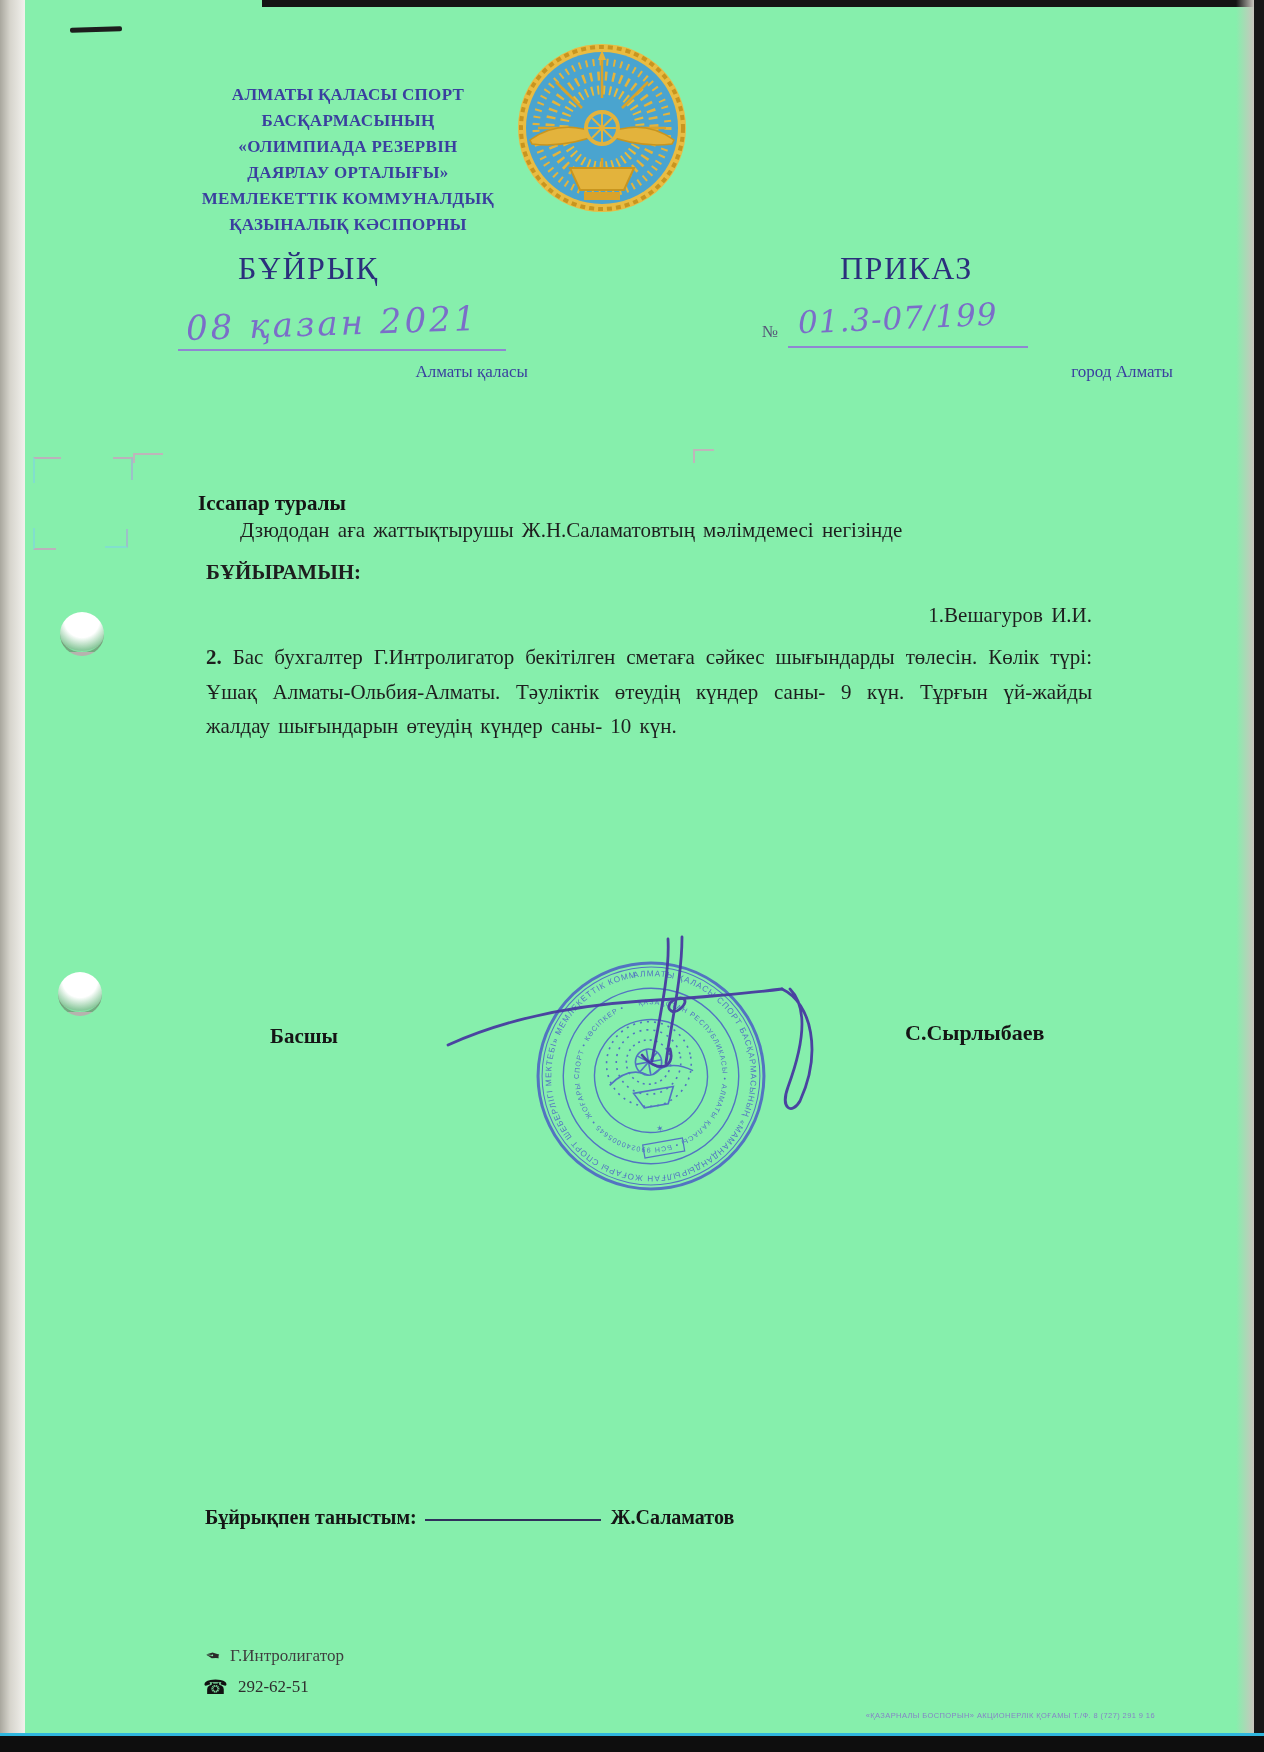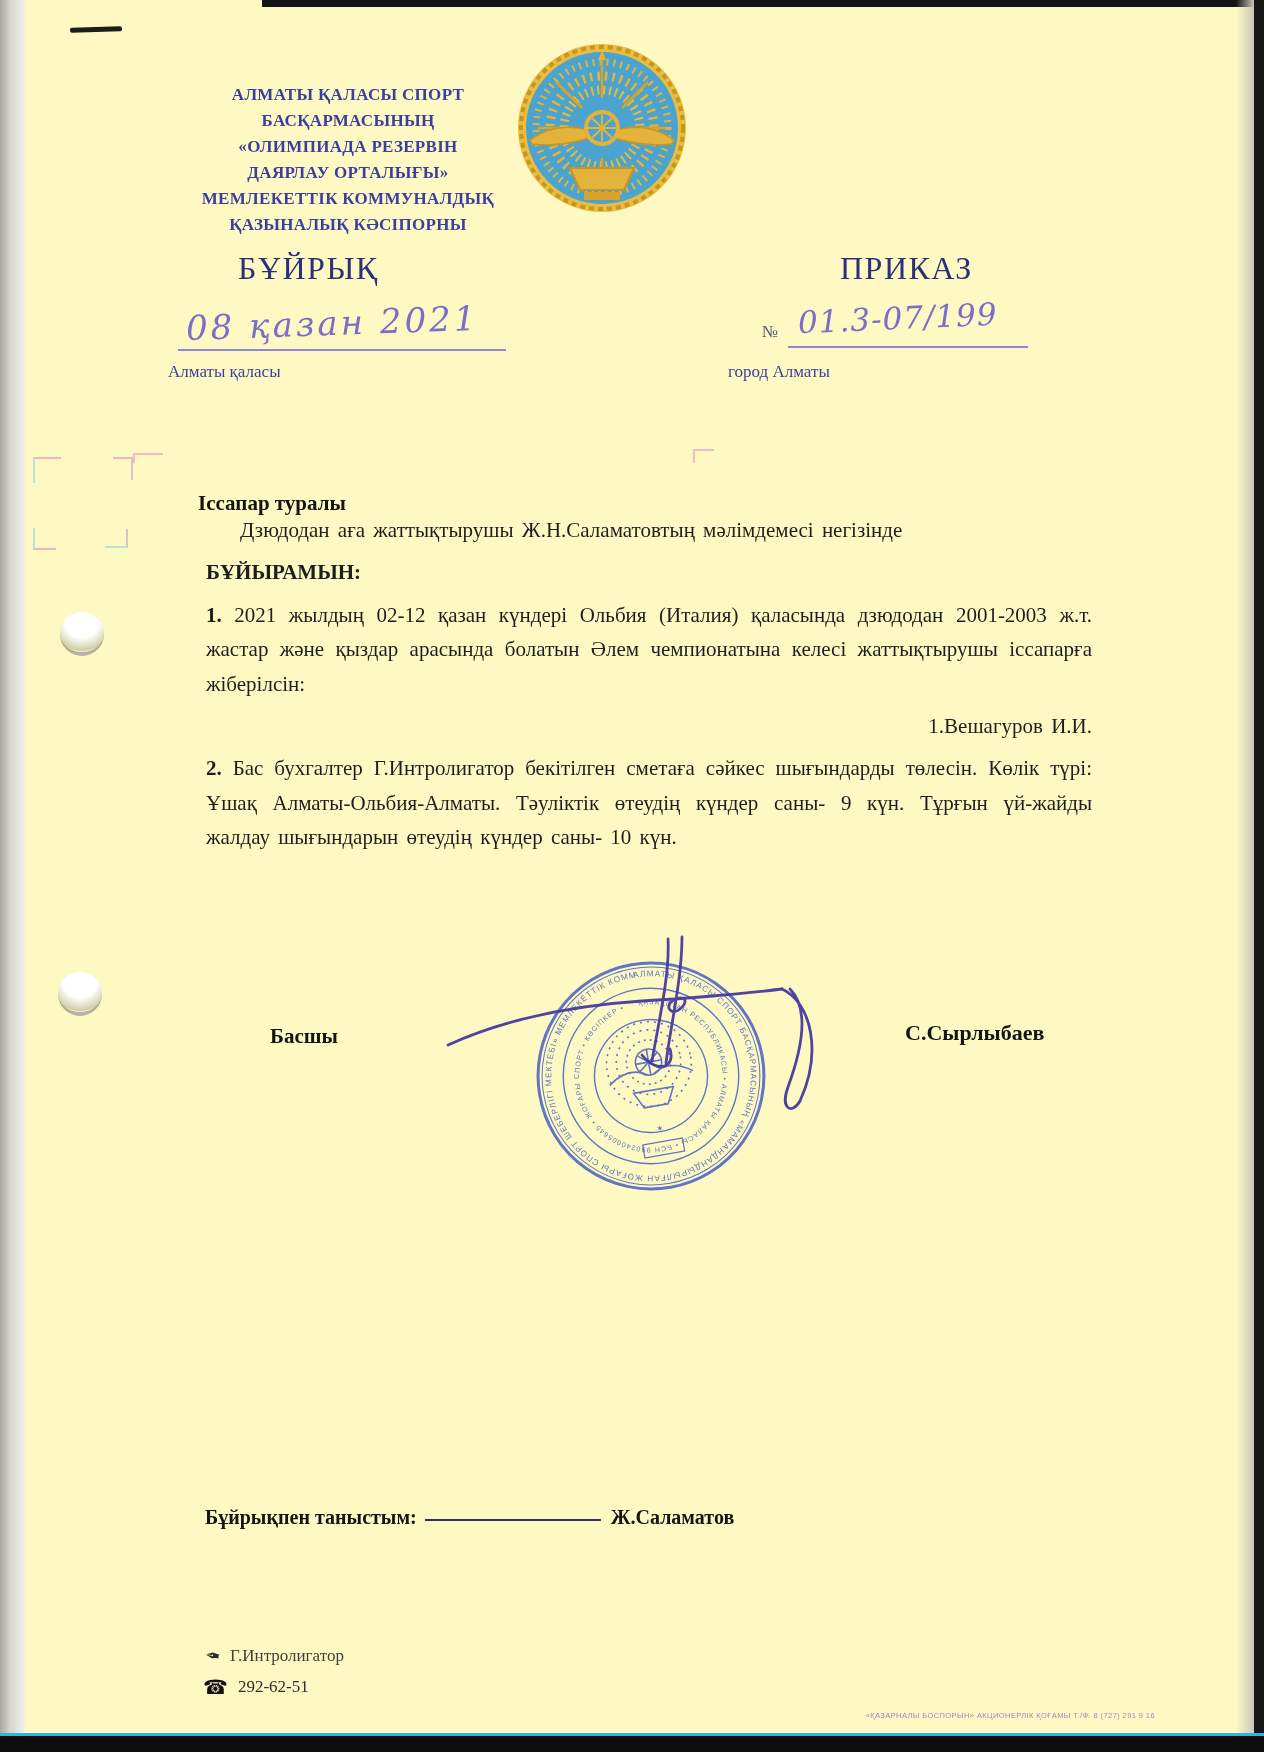--- a/index.html
+++ b/index.html
@@ -1,16 +1,16 @@
 <!DOCTYPE html>
 <html><head>
 <meta charset="utf-8">
 <style>
   html,body{margin:0;padding:0;background:#202020;}
-  .canvas{position:relative;width:1264px;height:1752px;background:#fef9c3;overflow:hidden;
+  .canvas{position:relative;width:1264px;height:1752px;background:#86efac;overflow:hidden;
           font-family:"Liberation Serif",serif;}
   .abs{position:absolute;}
 
   
   .strip-left{left:0;top:0;width:25px;height:1752px;background:linear-gradient(90deg,#a9a79e,#d6d4cc 40%,#f2f1ed);}
   .band-top{left:262px;top:0;width:1002px;height:7px;background:#141414;}
   .edge-right{left:1236px;top:0;width:18px;height:1752px;background:linear-gradient(90deg,rgba(0,0,0,0),#c9c6be);}
   .band-right{left:1254px;top:0;width:10px;height:1752px;background:#171717;}
   .line-cyan{left:0;top:1733px;width:1264px;height:3px;background:#2fb6de;}
   .band-bottom{left:0;top:1736px;width:1264px;height:16px;background:#0e0e0e;}
@@ -40,21 +40,21 @@
   .t-ru{left:840px;top:250px;width:230px;}
 
   .hand{font-family:"DejaVu Serif",serif;font-style:italic;color:#7b6dc9;}
   .hw-date{left:186px;top:303px;font-size:34px;letter-spacing:3px;transform:rotate(-2deg);}
   .hw-no{left:798px;top:300px;font-size:31px;letter-spacing:1px;transform:rotate(-2.5deg);}
   .uline{border-top:2px solid #9086d2;height:0;}
   .ul-date{left:178px;top:349px;width:328px;}
   .ul-no{left:788px;top:346px;width:240px;}
   .no-label{left:762px;top:322px;font-size:17px;color:#565678;}
 
-  .place{font-size:17px;color:#3a3f9f;text-align:left;}
+  .place{font-size:17px;color:#3a3f9f;text-align:right;}
   .place-kk{left:168px;top:362px;width:360px;}
   .place-ru{left:728px;top:362px;width:445px;}
 
   
   .subject{left:198px;top:459px;font-size:21px;font-weight:bold;color:#141414;margin-top:32px;}
   .body{left:198px;top:505px;width:902px;font-size:21px;line-height:34.4px;color:#1e1e1e;
         text-align:justify;word-spacing:3px;}
   .body p{margin:8px;}
   .indent{text-indent:34px;}
   .bold{font-weight:bold;}
@@ -145,21 +145,20 @@
   <div class="abs uline ul-no"></div>
 
   <div class="abs place place-kk">Алматы қаласы</div>
   <div class="abs place place-ru">город Алматы</div>
 
   <div class="abs subject">Іссапар туралы</div>
 
   <div class="abs body">
     <p class="indent">Дзюдодан аға жаттықтырушы Ж.Н.Саламатовтың мәлімдемесі негізінде</p>
     <p class="bold">БҰЙЫРАМЫН:</p>
-    <p><span class="bold">1.</span> <span>2021 жылдың 02-12 қазан күндері Ольбия (Италия) қаласында дзюдодан 2001-2003 ж.т. жастар және қыздар арасында болатын Әлем чемпионатына келесі жаттықтырушы іссапарға жіберілсін:</span></p>
     <p class="list-row"><span class="num">1.</span><span>Вешагуров И.И.</span></p>
     <p><span class="bold">2.</span> <span>Бас бухгалтер Г.Интролигатор бекітілген сметаға сәйкес шығындарды төлесін. Көлік түрі: Ұшақ Алматы-Ольбия-Алматы. Тәуліктік өтеудің күндер саны- 9 күн. Тұрғын үй-жайды жалдау шығындарын өтеудің күндер саны- 10 күн.</span></p>
   </div>
 
   <div class="abs sig-label">Басшы</div>
   <div class="abs sig-name">С.Сырлыбаев</div>
 
   <div class="abs stamp-box">
     <svg width="242" height="242" viewBox="0 0 240 240">
       <defs>

